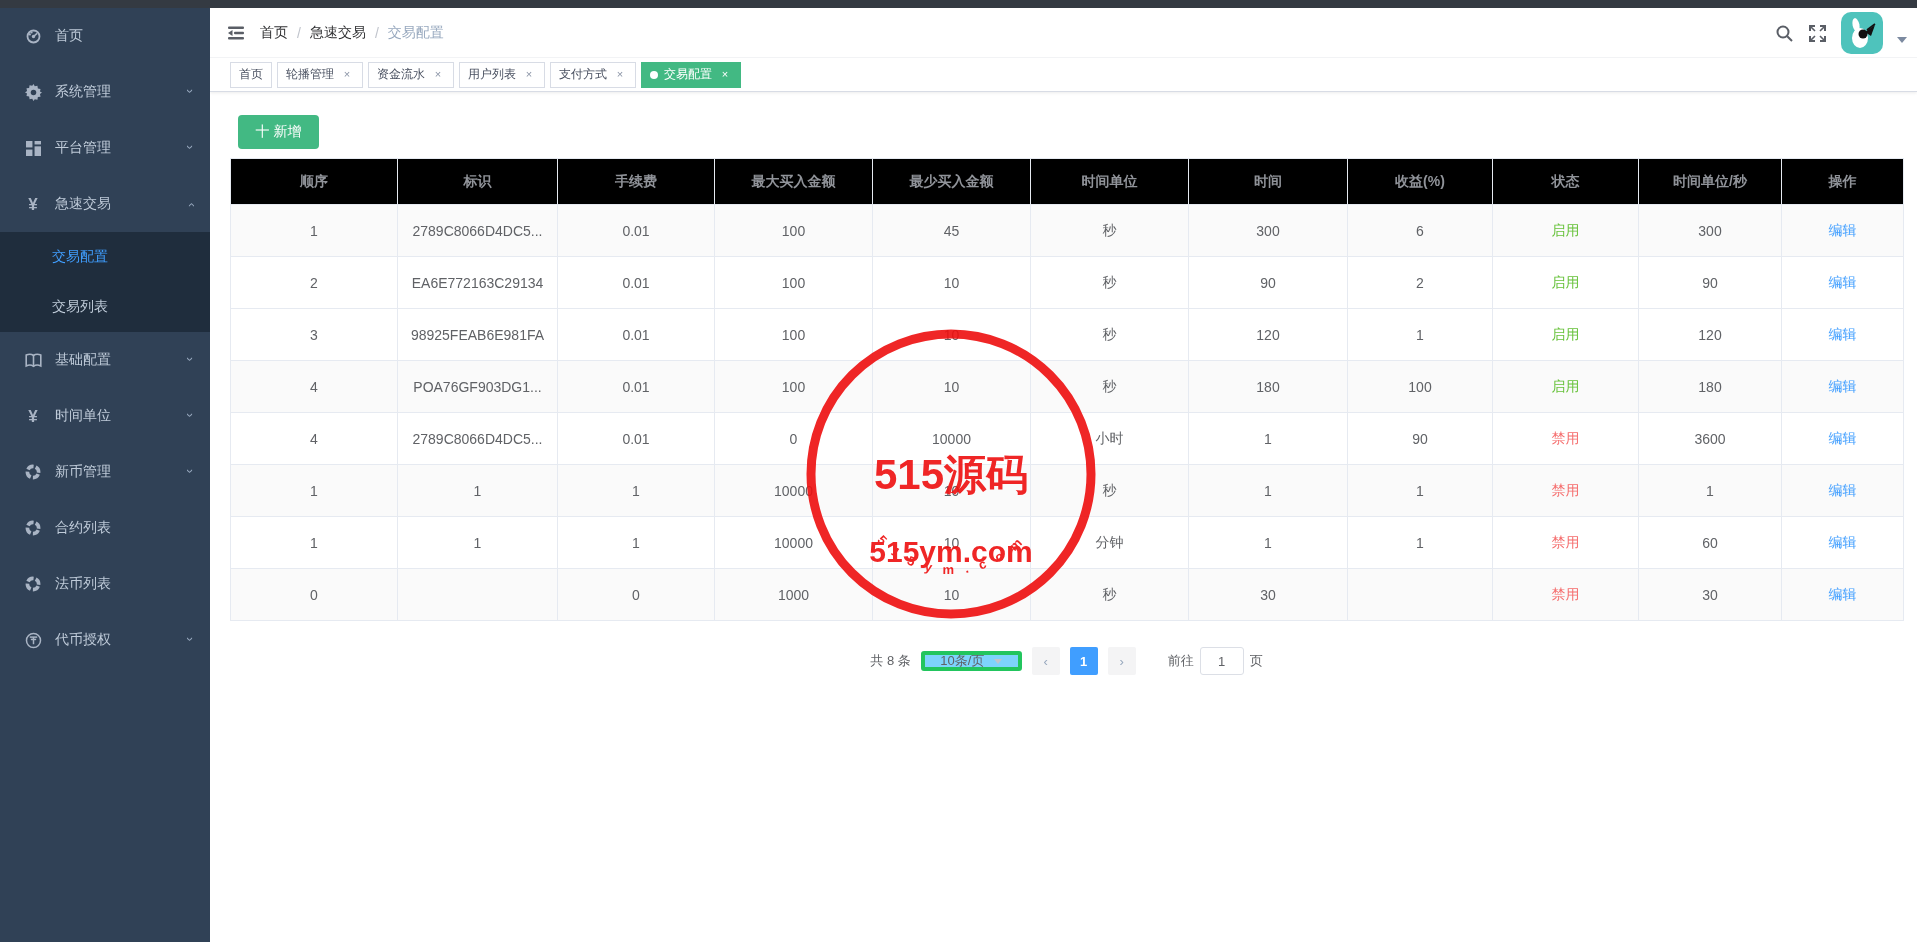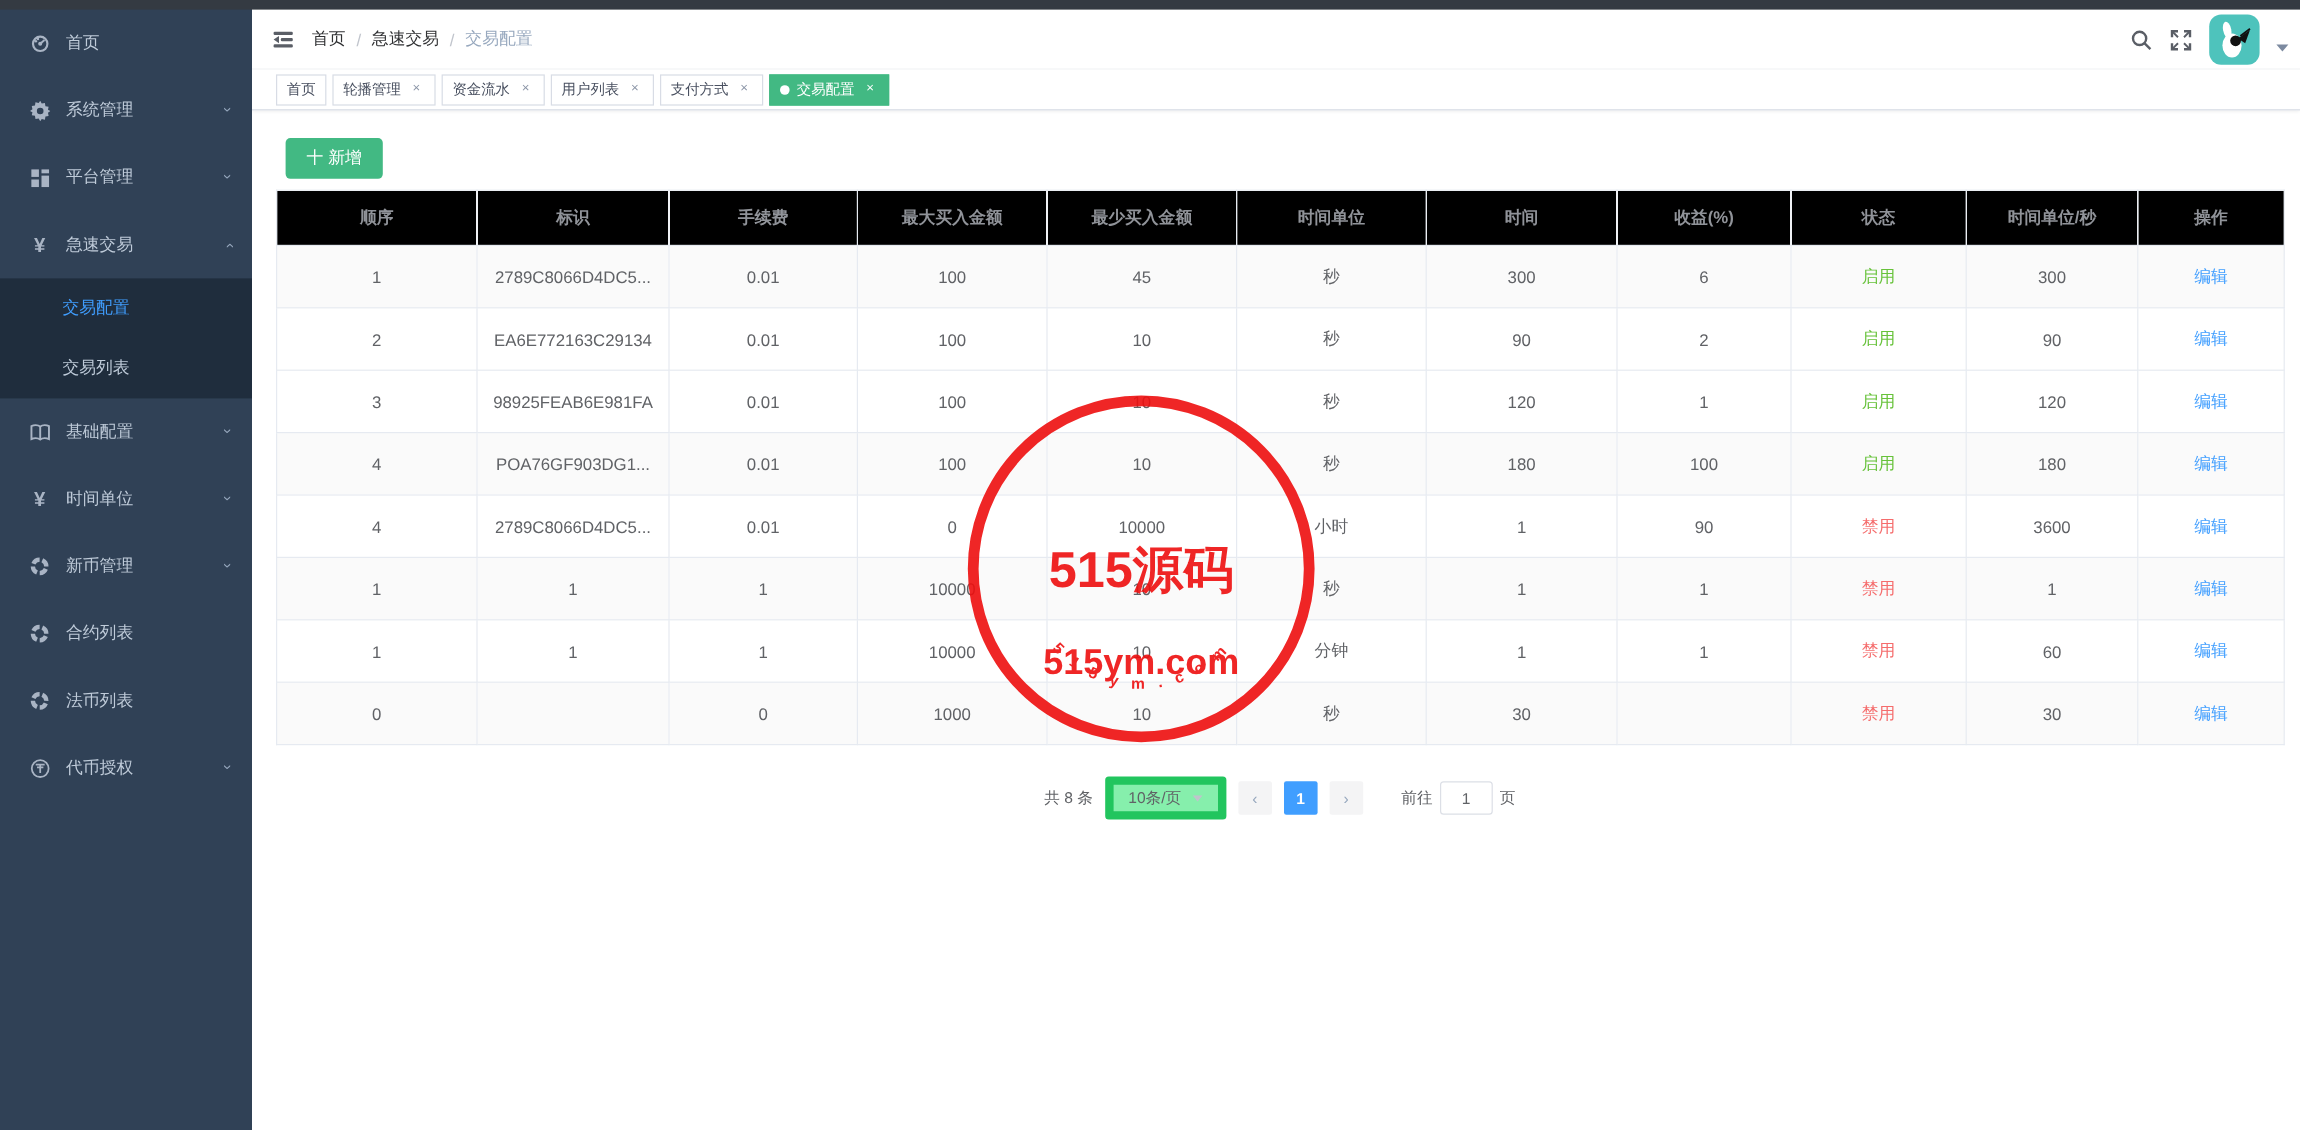--- a/index.html
+++ b/index.html
@@ -50,21 +50,21 @@
   table.grid th, table.grid td { border:1px solid #e6eaf1; text-align:center; font-size:14px; overflow:hidden; white-space:nowrap; text-overflow:ellipsis; }
   table.grid th { height:46px; color:#909399; font-weight:bold; background:#000000; }
   table.grid td { height:52px; color:#606266; }
   tr.shaded td { background:#fafafa; }
   td .status-enabled { color:var(--status-green,#67C23A); }
   td .status-disabled { color:var(--status-red,#F56C6C); }
   td .edit-link { color:var(--accent-blue,#409EFF); cursor:pointer; }
 
   
   .pagination { width:1673px; margin-top:26px; display:flex; align-items:center; justify-content:center; gap:10px; font-size:13px; color:#606266; }
-  .page-size { width:101px; height:36px; border:7px solid #22c55e; border-radius:3px; display:flex; align-items:center; justify-content:center; gap:10px; cursor:pointer; color:#606266; background:#86efac; }
+  .page-size { width:101px; height:20px; border:4px solid #22c55e; border-radius:3px; display:flex; align-items:center; justify-content:center; gap:10px; cursor:pointer; color:#606266; background:#7dd3fc; }
   .page-size .sel-caret { width:0; height:0; border-left:4px solid transparent; border-right:4px solid transparent; border-top:5px solid #c0c4cc; }
   .pg-btn { width:28px; height:28px; border:none; border-radius:2px; background:#f4f4f5; color:#97a8be; font-size:13px; cursor:pointer; display:flex; align-items:center; justify-content:center; font-family:inherit; }
   .pg-btn.num-active { background:var(--accent-blue,#409EFF); color:#fff; font-weight:bold; }
   .goto-wrap { display:flex; align-items:center; gap:6px; margin-left:22px; }
   .goto-input { width:44px; height:28px; border:1px solid #dcdfe6; border-radius:3px; text-align:center; font-size:13px; color:#606266; font-family:inherit; }
 
   
   .watermark { position:absolute; left:801px; top:324px; width:300px; height:300px; z-index:40; pointer-events:none; opacity:.9; }
 </style>
 </head>

